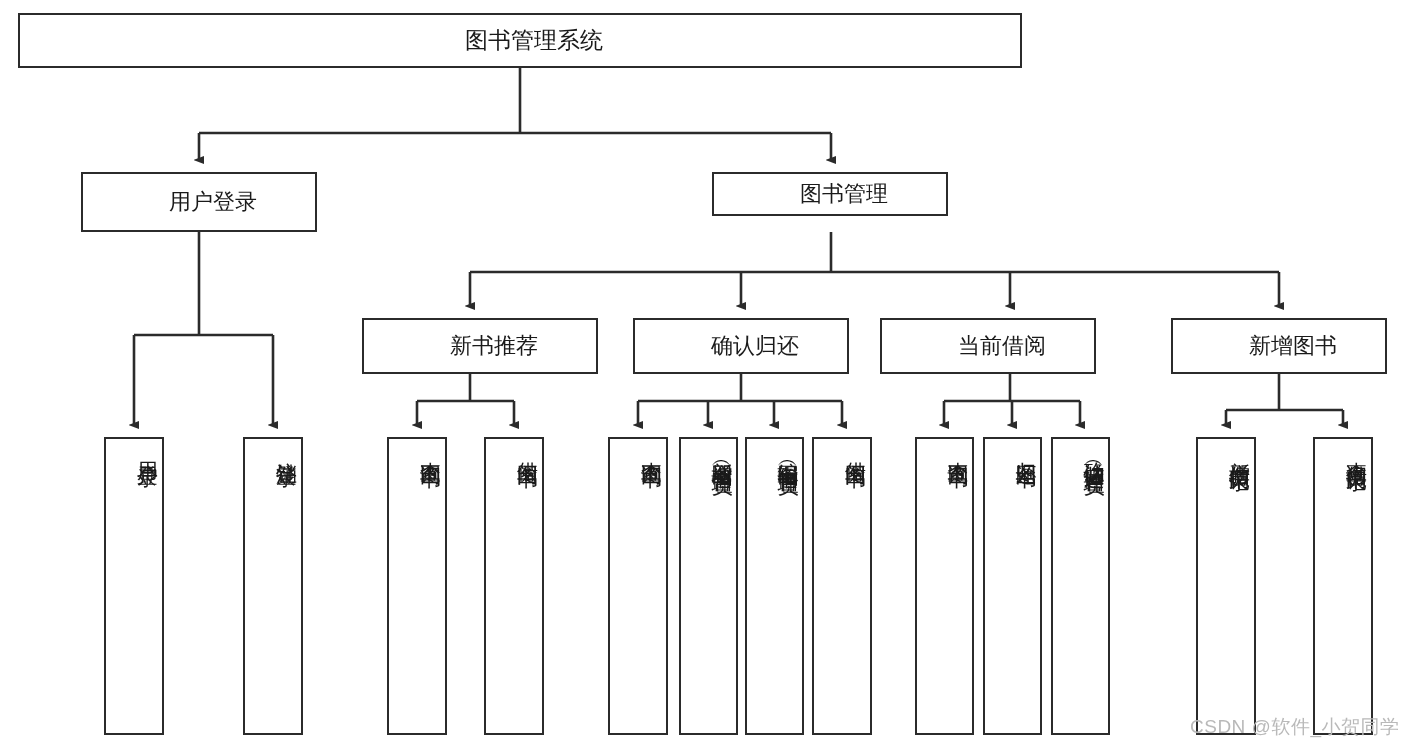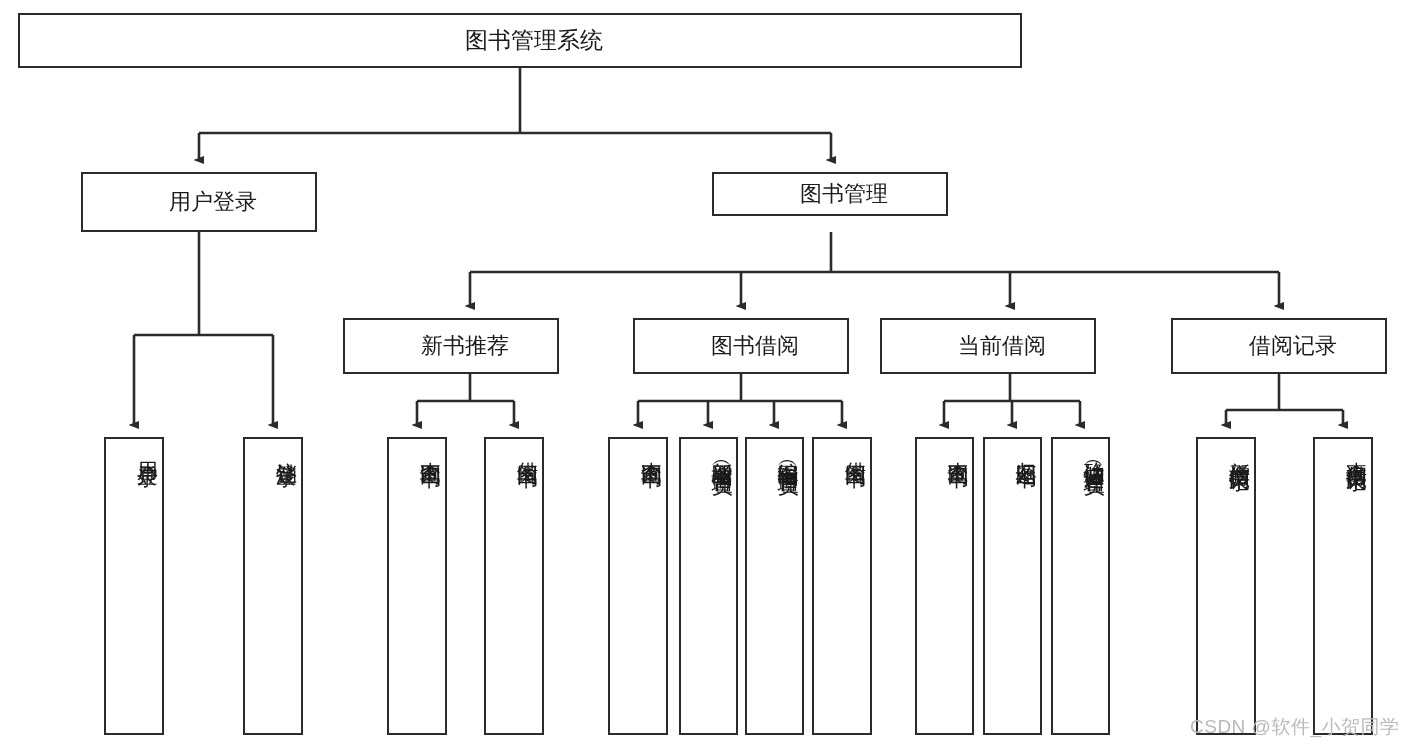--- a/index.html
+++ b/index.html
@@ -129,31 +129,31 @@
     <span class="label">图书管理系统</span>
   </div>
 
   <div class="node h" style="left:81px; top:172px; width:236px; height:60px;">
     <span class="label">用户登录</span>
   </div>
   <div class="node h" style="left:712px; top:172px; width:236px; height:44px;">
     <span class="label">图书管理</span>
   </div>
 
-  <div class="node h" style="left:343px; top:318px; width:216px; height:56px;">
+  <div class="node h" style="left:362px; top:318px; width:236px; height:56px;">
     <span class="label">新书推荐</span>
   </div>
   <div class="node h" style="left:633px; top:318px; width:216px; height:56px;">
-    <span class="label">图书借阅</span>
+    <span class="label">确认归还</span>
   </div>
   <div class="node h" style="left:880px; top:318px; width:216px; height:56px;">
     <span class="label">当前借阅</span>
   </div>
   <div class="node h" style="left:1171px; top:318px; width:216px; height:56px;">
-    <span class="label">借阅记录</span>
+    <span class="label">新增图书</span>
   </div>
 
   <div id="leaf-layer">
       <div class="node v" style="left: 104px; top: 437px; width: 60px; height: 298px;">
         <span class="label">用户登录</span>
       </div>
       <div class="node v" style="left: 243px; top: 437px; width: 60px; height: 298px;">
         <span class="label">注销登录</span>
       </div>
       <div class="node v" style="left: 387px; top: 437px; width: 60px; height: 298px;">

